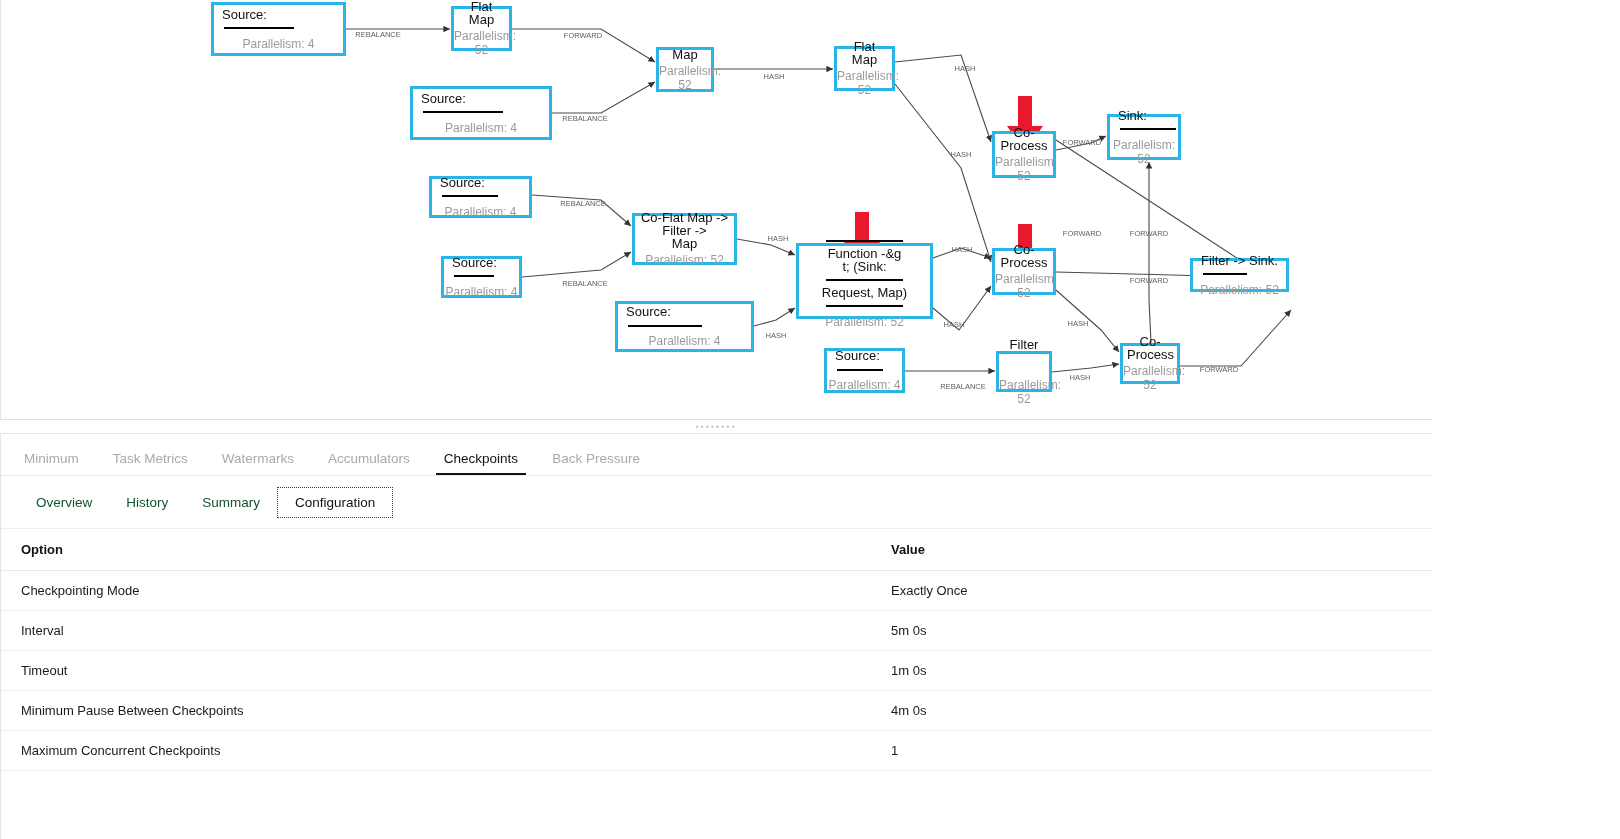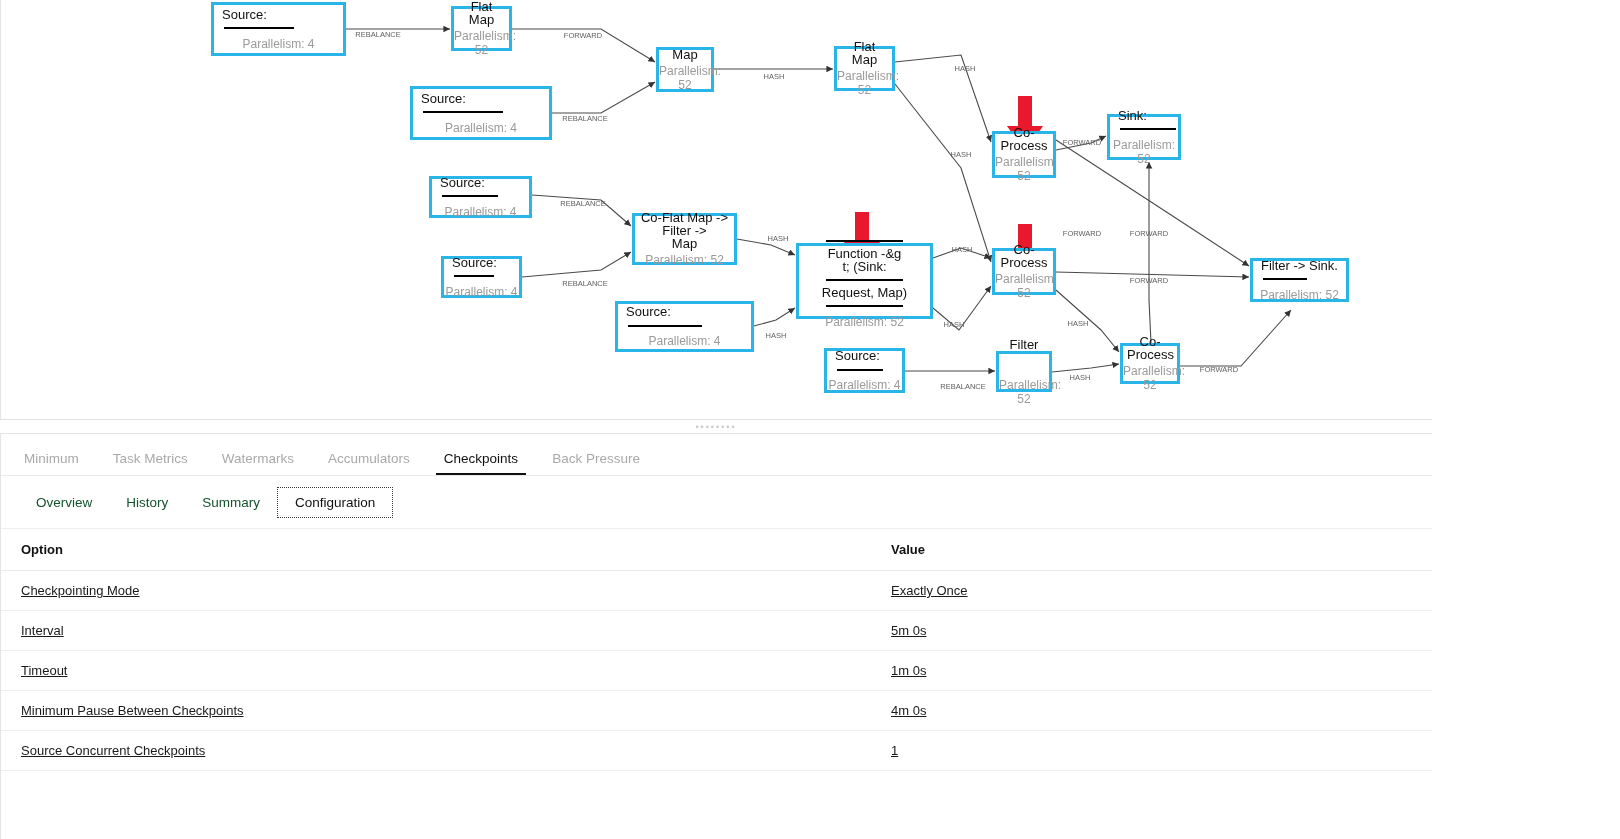--- a/index.html
+++ b/index.html
@@ -152,21 +152,20 @@
     color: #111111;
     padding: 13px 0 13px 20px;
     border-bottom: 1px solid #e9e9e9;
   }
   table.cfg td {
     text-align: left;
     font-size: 13px;
     color: #1a1a1a;
     padding: 12px 0 12px 20px;
     border-bottom: 1px solid #efefef;
-    text-decoration: underline;
   }
   table.cfg .col-opt { width: 850px; }
 </style>
 </head>
 <body>
 
 <div id="app">
 
   <div id="graph-pane">
     <svg id="graph-svg" width="1432" height="419">
@@ -293,21 +292,21 @@
           <div class="node-par">Parallelism: 52</div>
         </div>
         <div class="node" style="left: 795px; top: 243px; width: 137px; height: 76px;">
           <div class="node-title"><div><span class="redact" style="width: 77px;"></span>Function -&amp;g</div><div>t; (Sink:<span class="redact" style="width: 77px;"></span></div><div>Request, Map)<span class="redact" style="width: 77px;"></span></div></div>
           <div class="node-par">Parallelism: 52</div>
         </div>
         <div class="node" style="left: 991px; top: 248px; width: 64px; height: 47px;">
           <div class="node-title">Co-Process</div>
           <div class="node-par">Parallelism: 52</div>
         </div>
-        <div class="node" style="left: 1249px; top: 258px; width: 99px; height: 44px;">
+        <div class="node" style="left: 1189px; top: 258px; width: 99px; height: 34px;">
           <div class="node-title left"><div>Filter -&gt; Sink.<span class="redact" style="width: 44px;"></span></div></div>
           <div class="node-par">Parallelism: 52</div>
         </div>
         <div class="node" style="left: 823px; top: 348px; width: 81px; height: 45px;">
           <div class="node-title left"><div>Source:<span class="redact" style="width: 46px;"></span></div></div>
           <div class="node-par">Parallelism: 4</div>
         </div>
         <div class="node" style="left: 995px; top: 351px; width: 56px; height: 41px; gap: 24px;">
           <div class="node-title">Filter</div>
           <div class="node-par">Parallelism: 52</div>
@@ -359,20 +358,20 @@
           </tr>
           <tr>
             <td class="col-opt">Timeout</td>
             <td>1m 0s</td>
           </tr>
           <tr>
             <td class="col-opt">Minimum Pause Between Checkpoints</td>
             <td>4m 0s</td>
           </tr>
           <tr>
-            <td class="col-opt">Source Concurrent Checkpoints</td>
+            <td class="col-opt">Maximum Concurrent Checkpoints</td>
             <td>1</td>
           </tr>
         </tbody>
     </table>
 
   </div>
 </div>
 
 </body></html>

